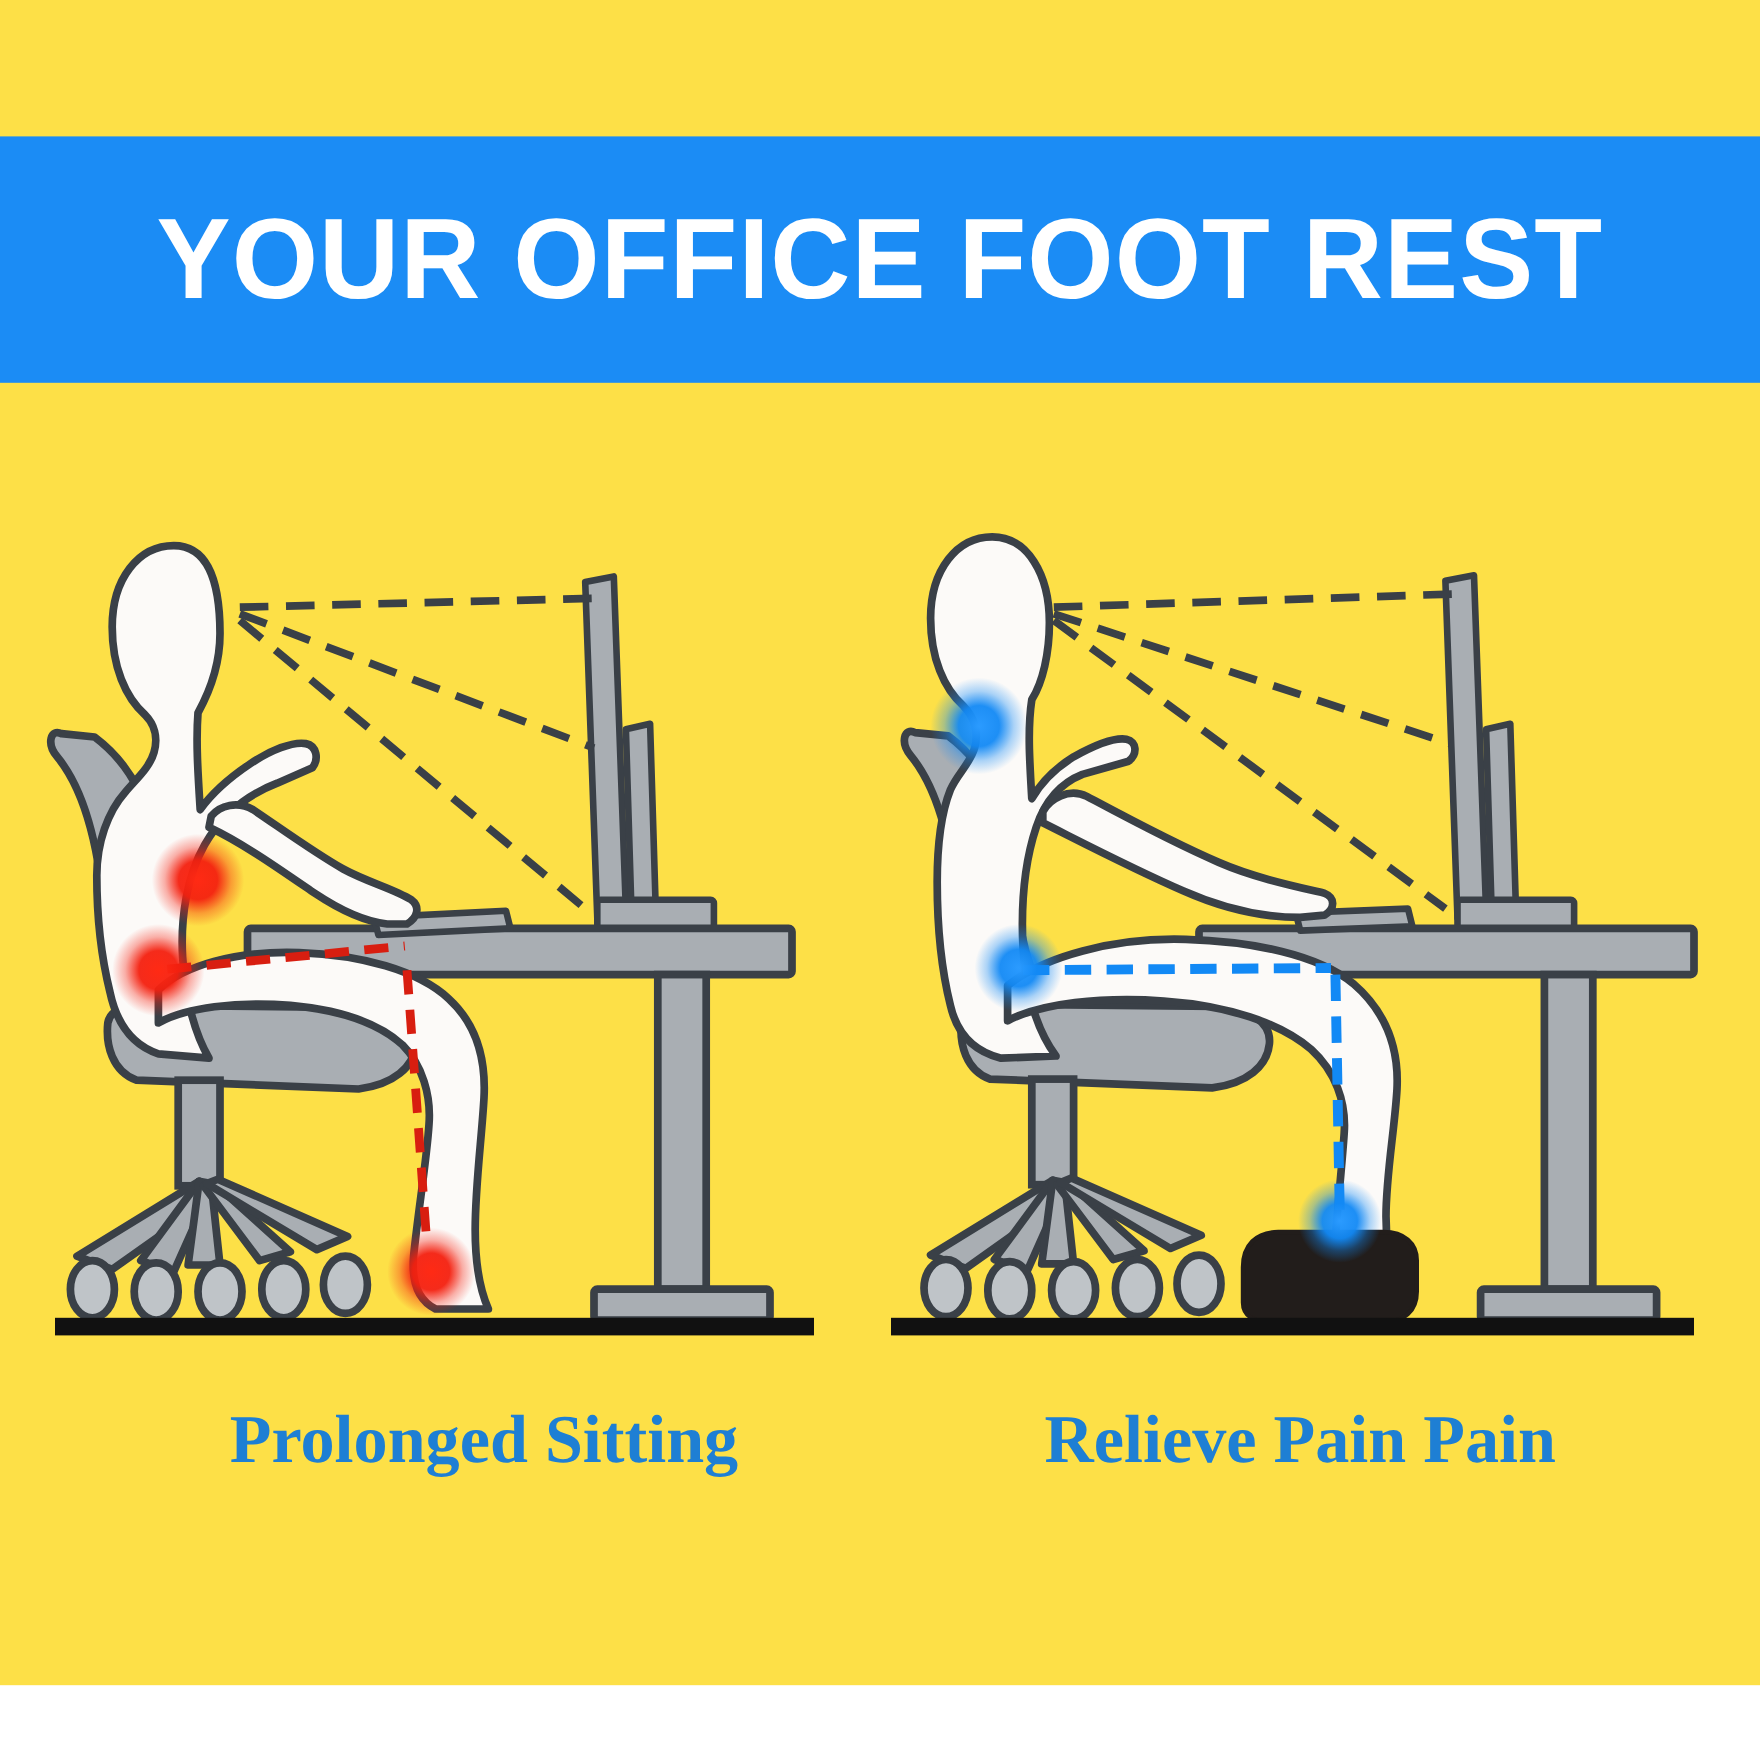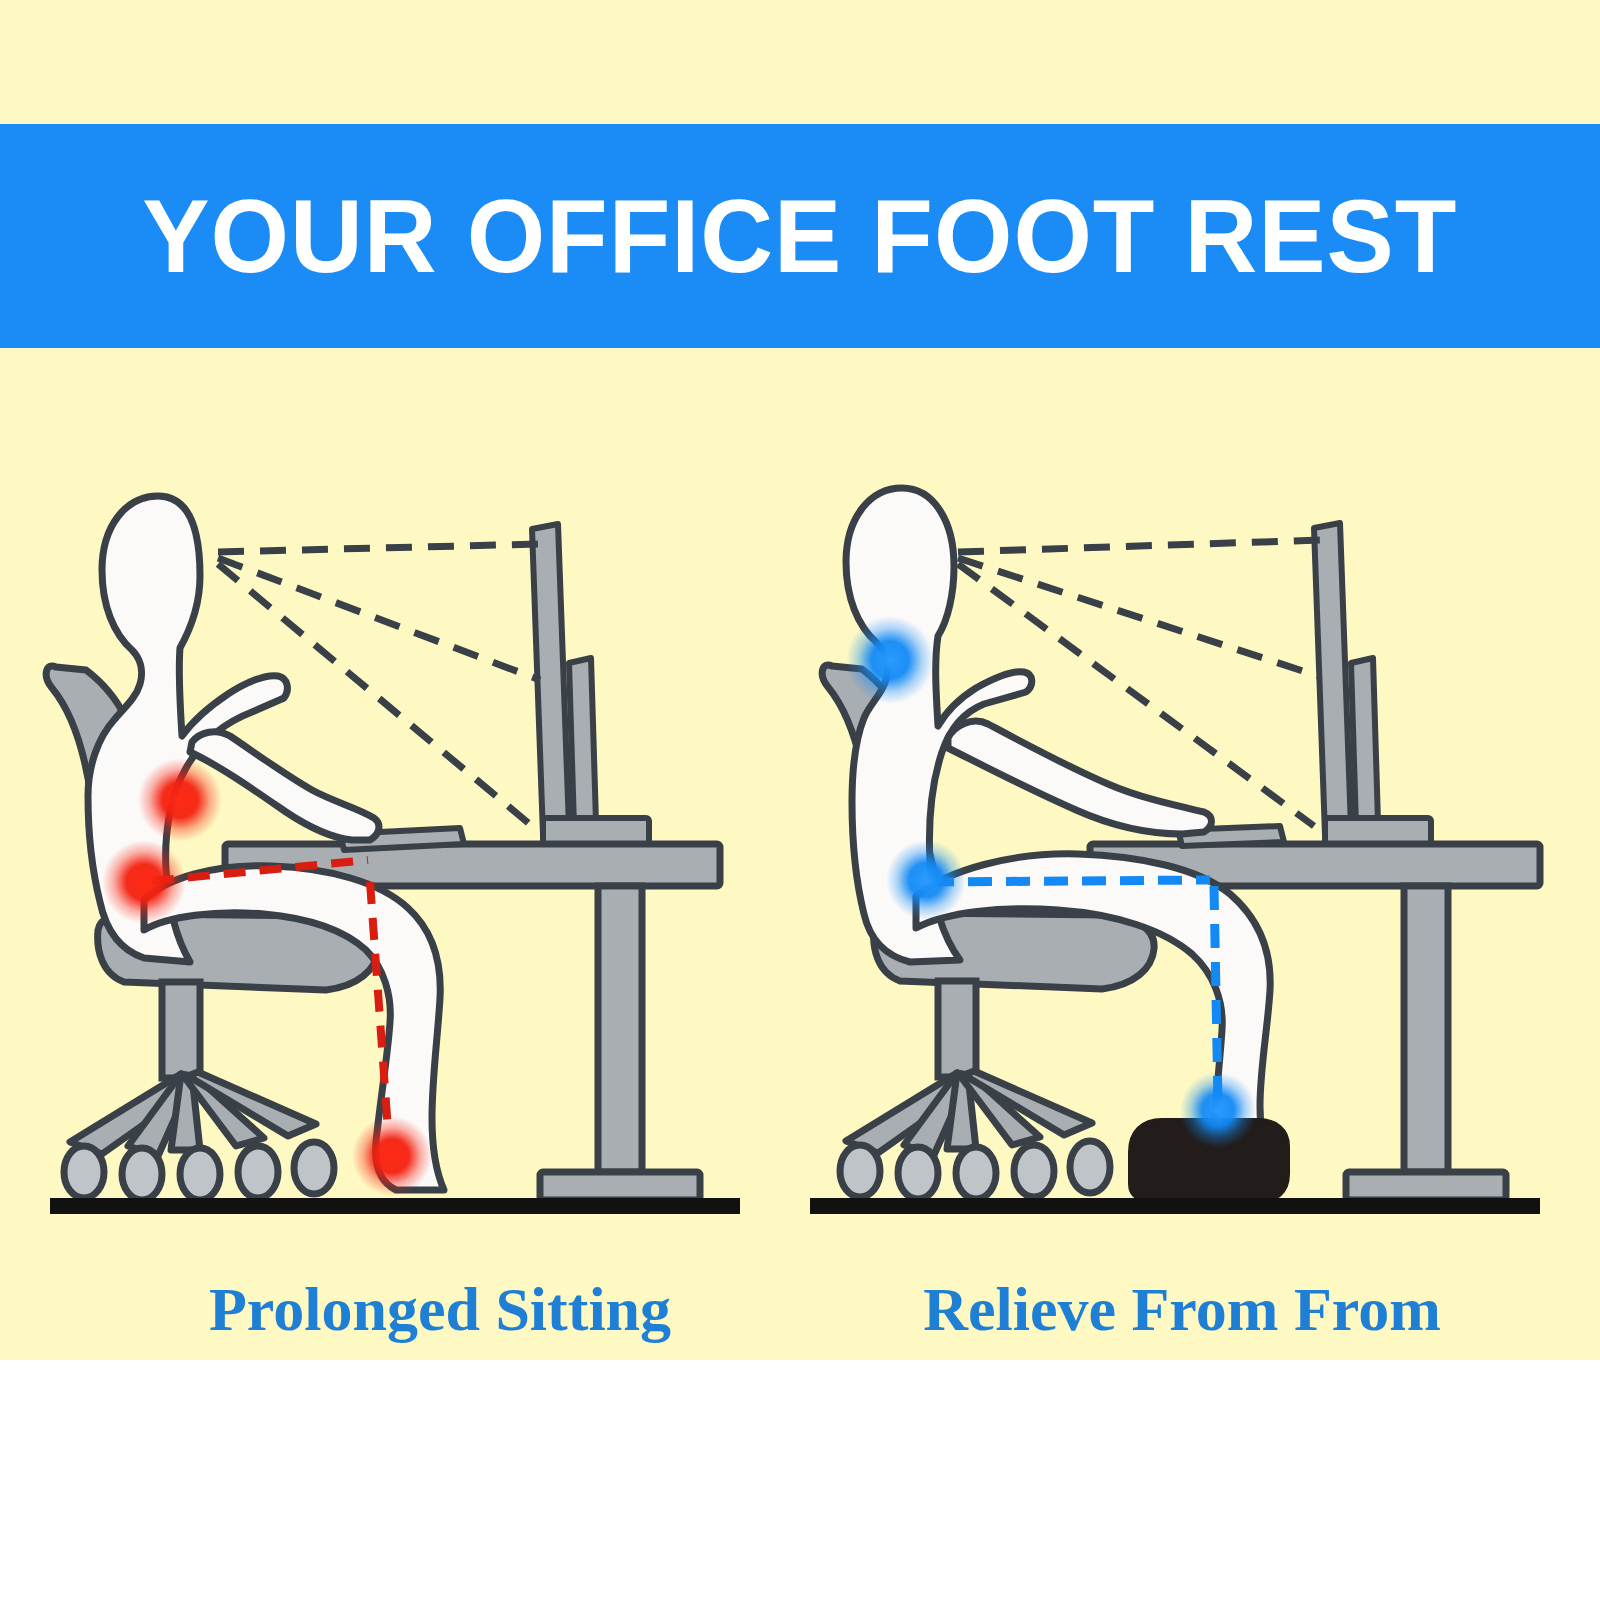--- a/index.html
+++ b/index.html
@@ -9,22 +9,22 @@
   }
   body {
     width: 1600px;
     height: 1600px;
     font-family: "Liberation Sans", sans-serif;
     overflow: hidden;
   }
   #poster {
     position: relative;
     width: 1600px;
-    height: 1360px;
-    background: #fef9c3;
+    height: 1532px;
+    background: #fde047;
     overflow: hidden;
   }
 
   
   #header-banner {
     position: absolute;
     left: 0;
     top: 124px;
     width: 1600px;
     height: 224px;
@@ -293,16 +293,16 @@
         <line x1="424" y1="456" x2="428" y2="674"></line>
       </g>
 
       <circle cx="100" cy="230" r="44" fill="url(#blueGlow)"></circle>
       <circle cx="136" cy="450" r="40" fill="url(#blueGlow)"></circle>
       <circle cx="428" cy="680" r="38" fill="url(#blueGlow)"></circle>
 
       <rect x="20" y="768" width="730" height="16" fill="#111111"></rect>
     </svg>
 
-    <div class="caption" id="caption-right">Relieve From From</div>
+    <div class="caption" id="caption-right">Relieve Pain Pain</div>
   </div>
 
 </div>
 
 </body></html>

